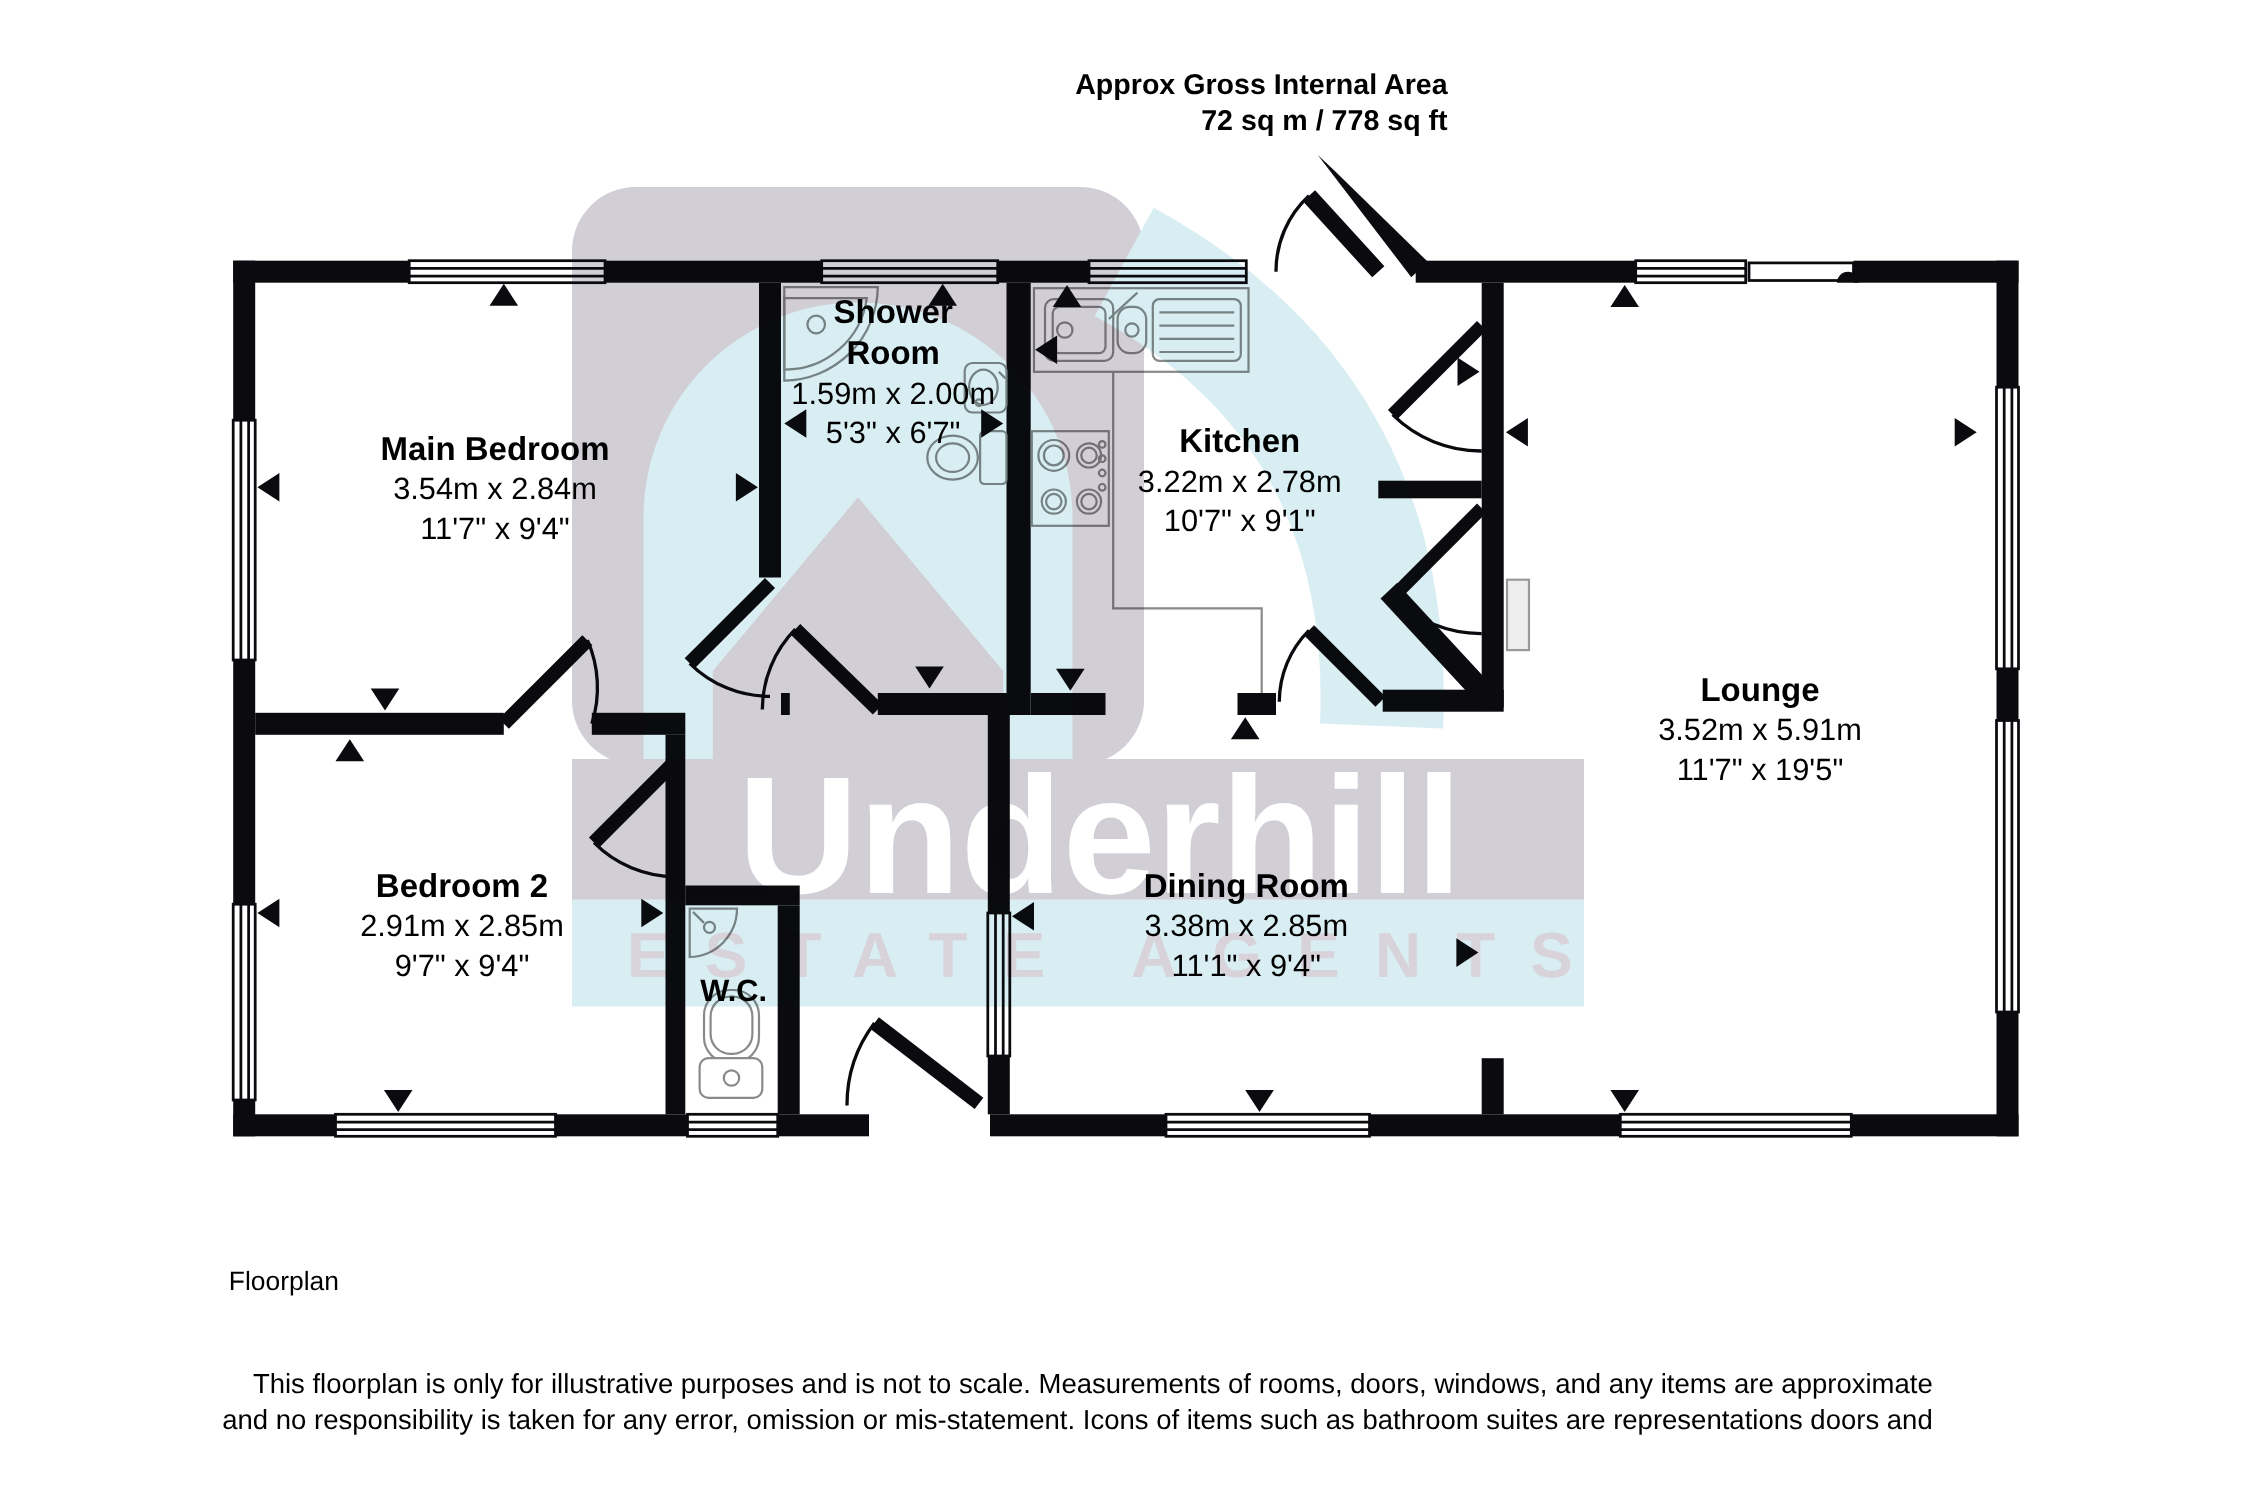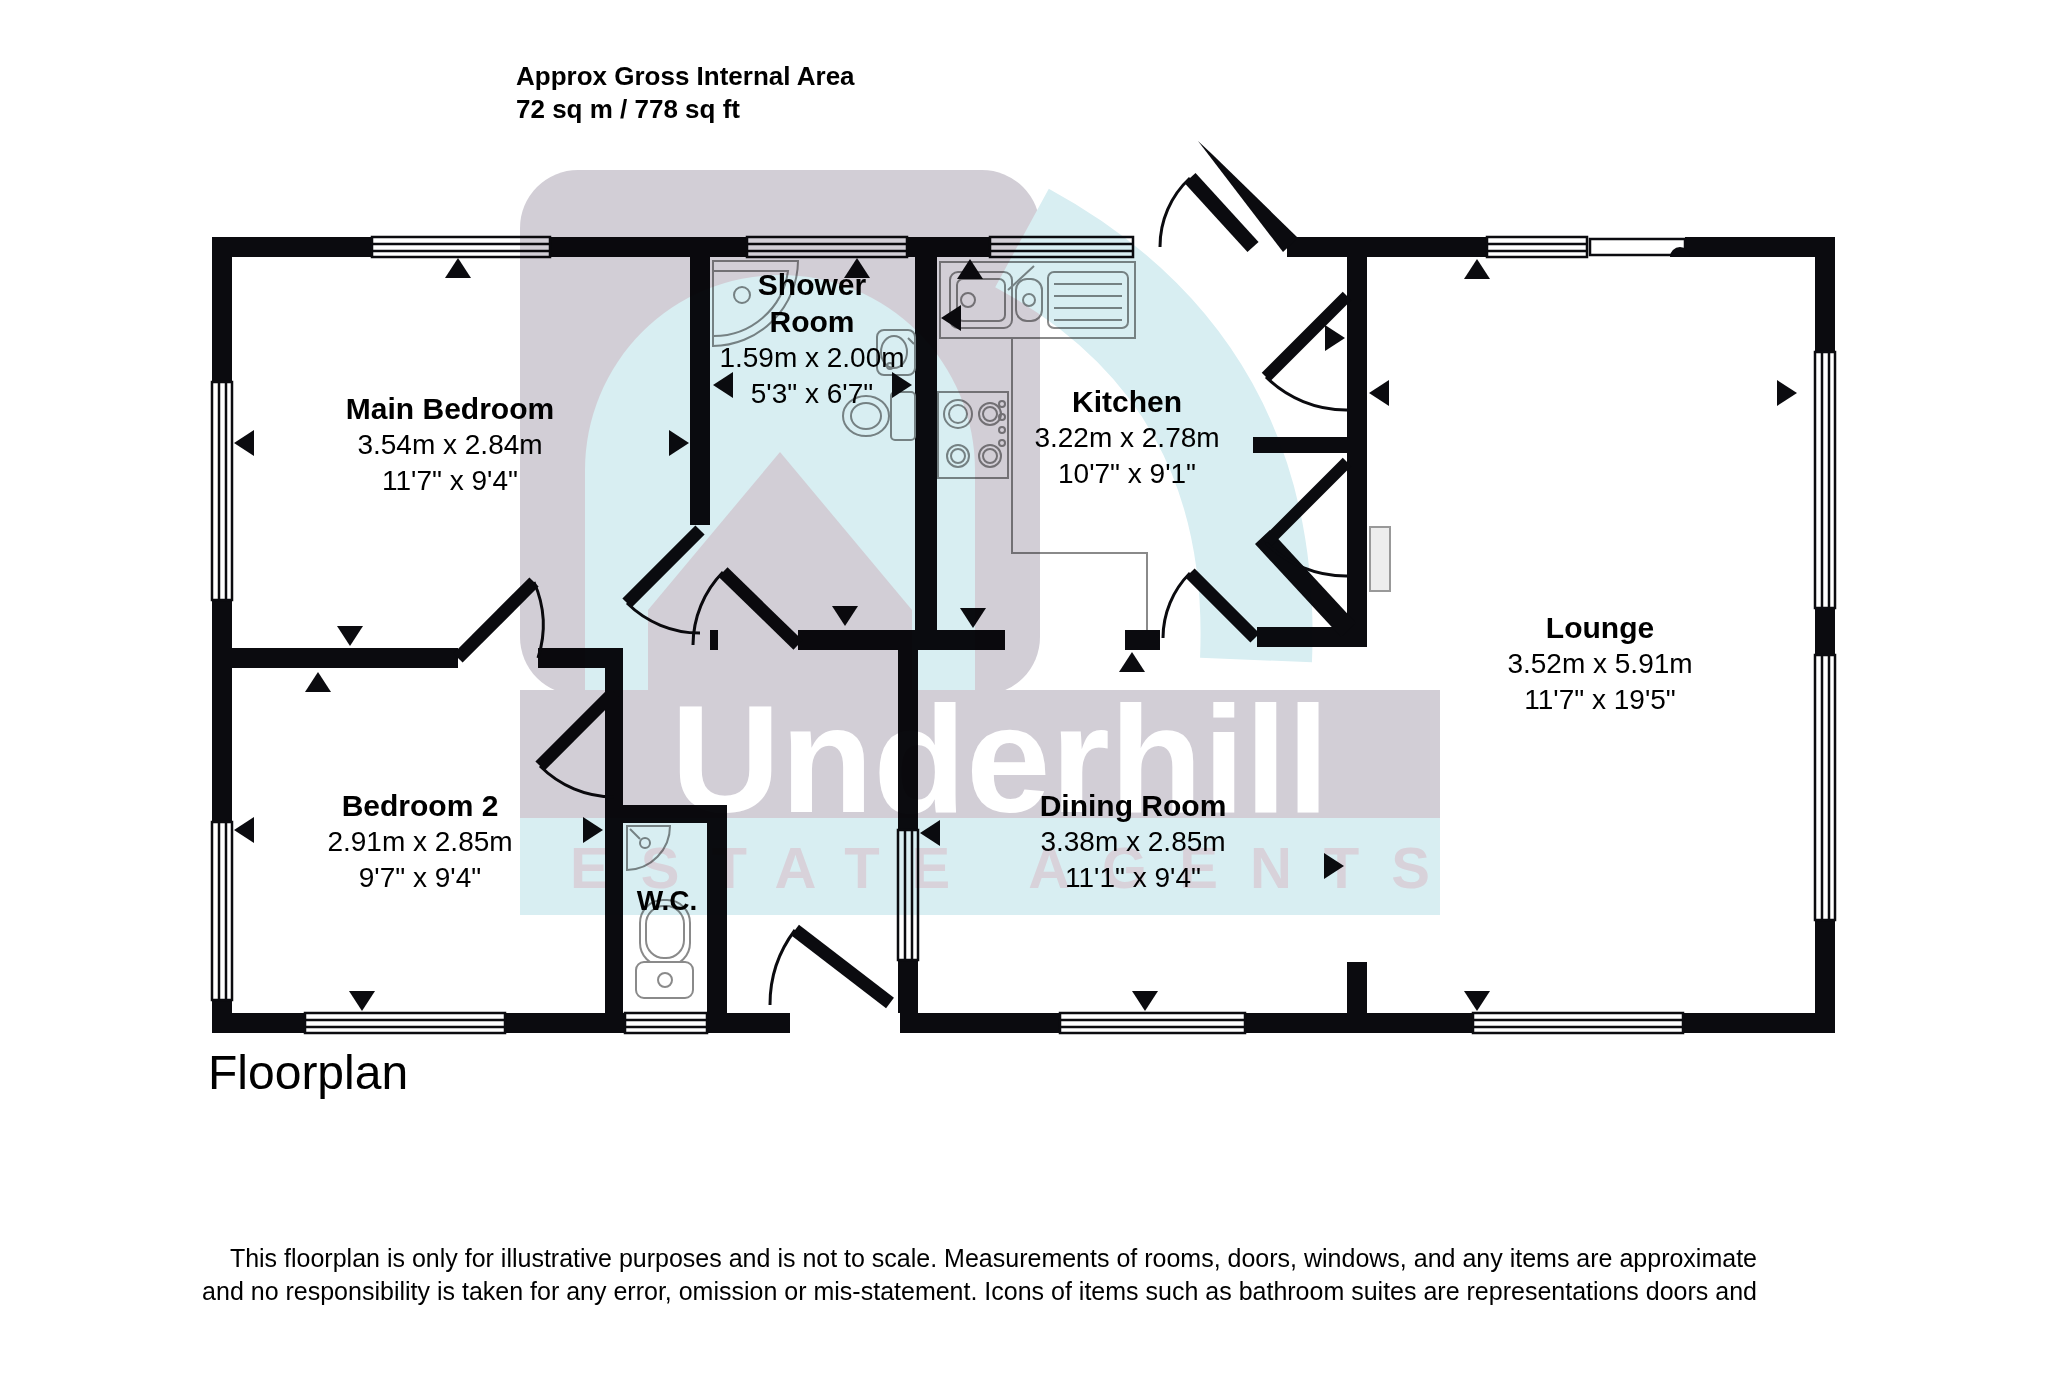--- a/index.html
+++ b/index.html
@@ -1,30 +1,30 @@
 <!DOCTYPE html>
 <html><head>
 <meta charset="utf-8">
 <style>
   html,body{margin:0;padding:0;background:#fff;}
   .page{position:relative;width:2048px;height:1373px;background:#ffffff;overflow:hidden;
         font-family:"Liberation Sans",sans-serif;color:#000;}
-  .title-block{position:absolute;left:516px;top:60px;width:800px;text-align:left;z-index:4;}
+  .title-block{position:absolute;left:516px;top:60px;width:800px;text-align:right;z-index:4;}
   .title-line{font-size:26px;font-weight:bold;line-height:33px;color:#000;}
   .plan{position:absolute;left:0;top:0;width:2048px;height:1373px;}
   .plan-svg{position:absolute;left:0;top:0;z-index:1;}
   .room-label{position:absolute;transform:translateX(-50%);text-align:center;z-index:2;white-space:nowrap;}
   .room-name{font-size:30px;font-weight:bold;line-height:37px;}
   .room-dim{font-size:28px;line-height:36px;}
   .room-label.wrap{white-space:normal;width:190px;}
   .wc-label{position:absolute;transform:translateX(-50%);font-size:28px;font-weight:bold;z-index:2;}
   .watermark-svg{position:absolute;left:0;top:0;z-index:3;mix-blend-mode:multiply;pointer-events:none;}
   .wm-brand{font-size:152px;font-weight:bold;fill:#ffffff;}
   .wm-tagline{font-size:58px;font-weight:bold;fill:#d8d2da;letter-spacing:32px;}
-  .caption{position:absolute;left:208px;top:1045px;font-size:48px;z-index:4;}
+  .caption{position:absolute;left:208px;top:1152px;font-size:24px;z-index:4;}
   .disclaimer{position:absolute;left:0;top:1242px;width:1757px;text-align:right;z-index:4;}
   .disclaimer div{font-size:25px;line-height:33px;color:#000;}
 </style>
 </head>
 <body>
 
 <div class="page">
 
   <div class="title-block">
     <div class="title-line">Approx Gross Internal Area</div>

